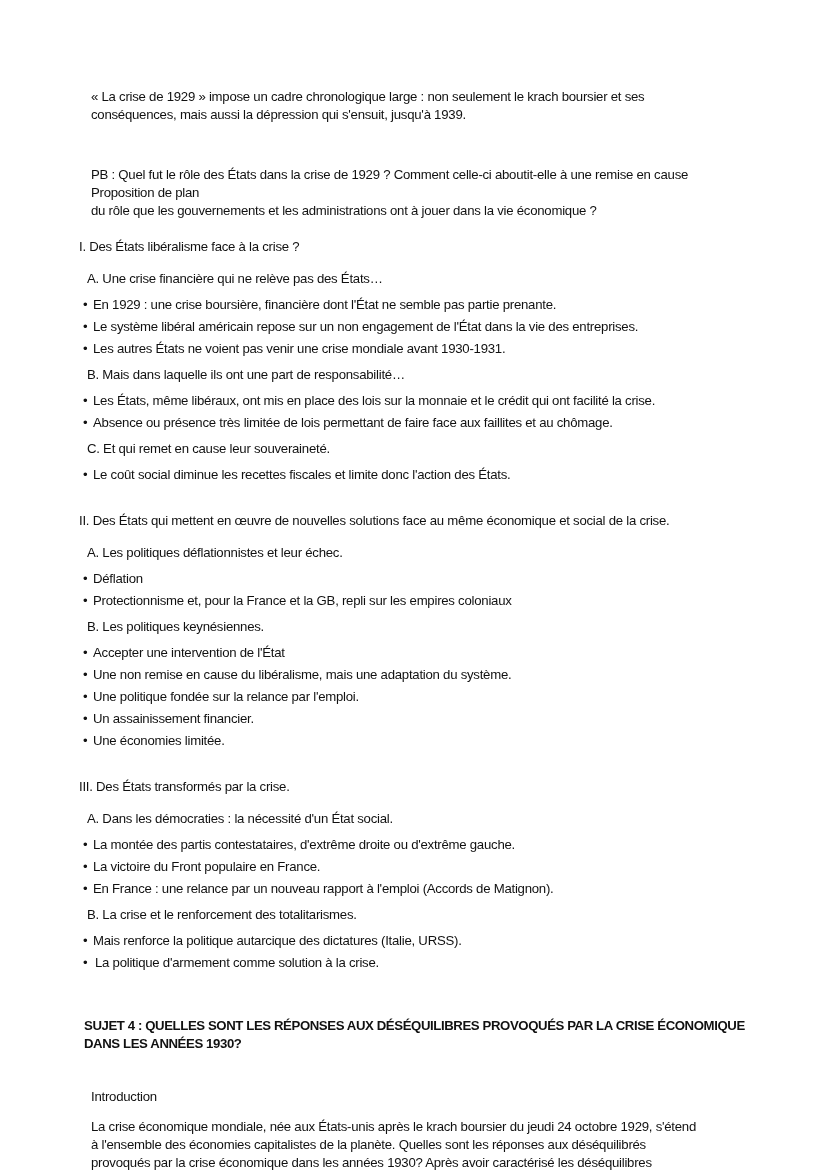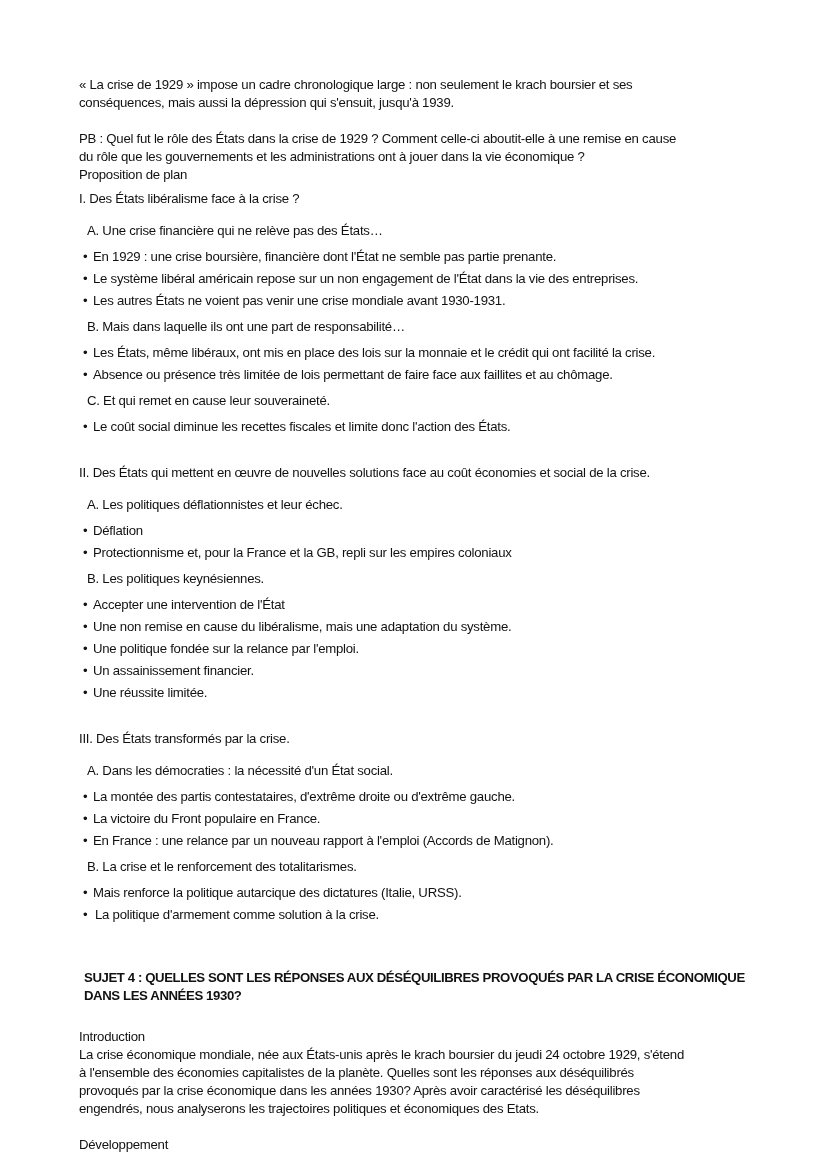--- a/index.html
+++ b/index.html
@@ -17,21 +17,21 @@
     }
     .page {
       position: absolute;
       left: 79px;
       top: 76px;
       width: 680px;
       font-size: 13.2px;
       line-height: 18px;
       letter-spacing: -0.25px;
     }
-    .para { margin: 0; }
+    .para { margin: 12px; }
     .gap-lg { height: 18px; }
     .gap-sm { height: 6px; }
     .section-heading { margin: 0; }
     .sub-heading { margin: 8px; }
     .bullet { margin: 4px; white-space: nowrap; }
     .bullet .dot { display: inline-block; width: 10px; }
     .bullet.extra-space .dot { width: 12px; }
     .subject-title {
       margin: 5px;
       font-weight: bold;
@@ -46,22 +46,22 @@
 
   <p class="para">
     <span class="line">« La crise de 1929 » impose un cadre chronologique large : non seulement le krach boursier et ses</span>
     <span class="line">conséquences, mais aussi la dépression qui s'ensuit, jusqu'à 1939.</span>
   </p>
 
   <div class="gap-lg"></div>
 
   <p class="para">
     <span class="line">PB : Quel fut le rôle des États dans la crise de 1929 ? Comment celle-ci aboutit-elle à une remise en cause</span>
+    <span class="line">Proposition de plan</span>
     <span class="line">du rôle que les gouvernements et les administrations ont à jouer dans la vie économique ?</span>
-    <span class="line">Proposition de plan</span>
   </p>
 
   <div class="gap-sm"></div>
 
   <p class="section-heading">I. Des États libéralisme face à la crise ?</p>
   <div class="gap-sm"></div>
   <div>
     <p class="sub-heading">A. Une crise financière qui ne relève pas des États…</p>
     <p class="bullet"><span class="dot">•</span><span>En 1929 : une crise boursière, financière dont l'État ne semble pas partie prenante.</span></p>
     <p class="bullet"><span class="dot">•</span><span>Le système libéral américain repose sur un non engagement de l'État dans la vie des entreprises.</span></p>
@@ -71,34 +71,34 @@
     <p class="bullet"><span class="dot">•</span><span>Les États, même libéraux, ont mis en place des lois sur la monnaie et le crédit qui ont facilité la crise.</span></p>
     <p class="bullet"><span class="dot">•</span><span>Absence ou présence très limitée de lois permettant de faire face aux faillites et au chômage.</span></p>
 
     <p class="sub-heading">C.  Et qui remet en cause leur souveraineté.</p>
     <p class="bullet"><span class="dot">•</span><span>Le coût social diminue les recettes fiscales et limite donc l'action des États.</span></p>
   </div>
 
   <div class="gap-lg"></div>
   <div class="gap-sm"></div>
 
-  <p class="section-heading">II. Des États qui mettent en œuvre de nouvelles solutions face au coût économies et social de la crise.</p>
+  <p class="section-heading">II. Des États qui mettent en œuvre de nouvelles solutions face au même économique et social de la crise.</p>
   <div class="gap-sm"></div>
   <div>
     <p class="sub-heading">A. Les politiques déflationnistes et leur échec.</p>
     <p class="bullet"><span class="dot">•</span><span>Déflation</span></p>
     <p class="bullet"><span class="dot">•</span><span>Protectionnisme et, pour la France et la GB, repli sur les empires coloniaux</span></p>
 
     <p class="sub-heading">B. Les politiques keynésiennes.</p>
     <p class="bullet"><span class="dot">•</span><span>Accepter une intervention de l'État</span></p>
     <p class="bullet"><span class="dot">•</span><span>Une non remise en cause du libéralisme, mais une adaptation du système.</span></p>
 
     <p class="bullet"><span class="dot">•</span><span>Une politique fondée sur la relance par l'emploi.</span></p>
     <p class="bullet"><span class="dot">•</span><span>Un assainissement financier.</span></p>
-    <p class="bullet"><span class="dot">•</span><span>Une réussite limitée.</span></p>
+    <p class="bullet"><span class="dot">•</span><span>Une économies limitée.</span></p>
   </div>
 
   <div class="gap-lg"></div>
   <div class="gap-sm"></div>
 
   <p class="section-heading">III. Des États transformés par la crise.</p>
   <div class="gap-sm"></div>
   <div>
     <p class="sub-heading">A.  Dans les démocraties : la nécessité d'un État social.</p>
     <p class="bullet"><span class="dot">•</span><span>La montée des partis contestataires, d'extrême droite ou d'extrême gauche.</span></p>

